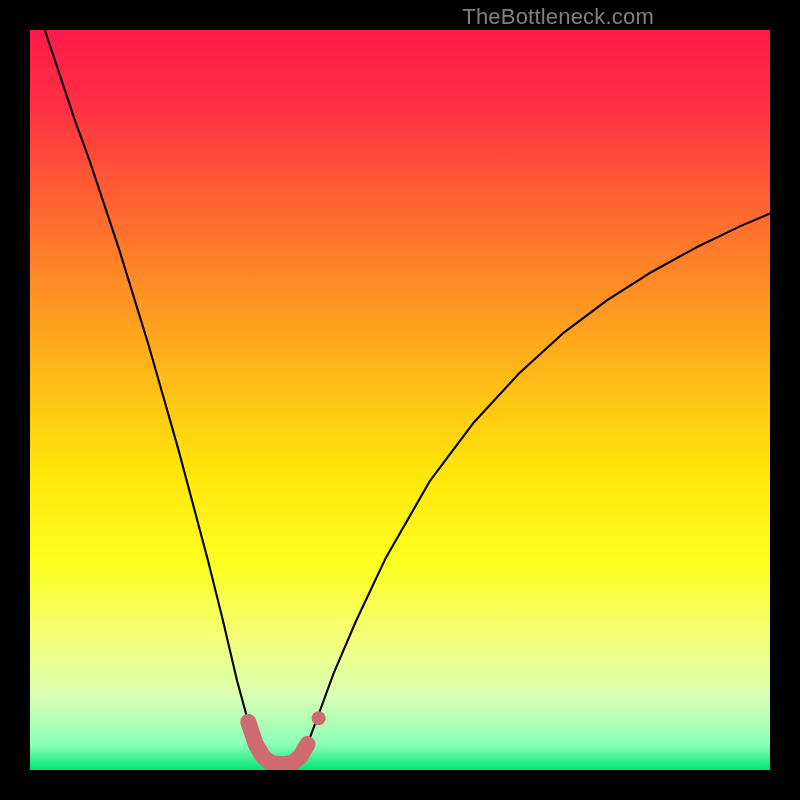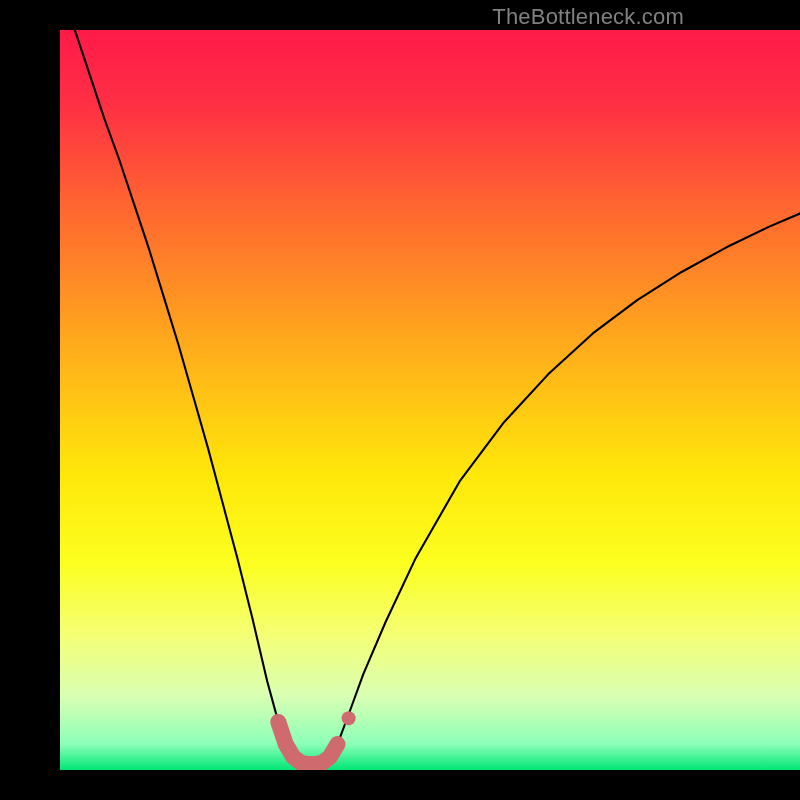--- a/index.html
+++ b/index.html
@@ -11,21 +11,20 @@
     overflow: hidden;
     font-family: Arial, sans-serif;
   }
   .frame {
     position: absolute;
     left: 0;
     top: 0;
     width: 664px;
     height: 800px;
     background: #000000;
-    margin-left: 30px;
   }
   .plot-area {
     position: absolute;
     left: 30px;
     top: 30px;
     width: 740px;
     height: 740px;
   }
   .watermark {
     position: absolute;

